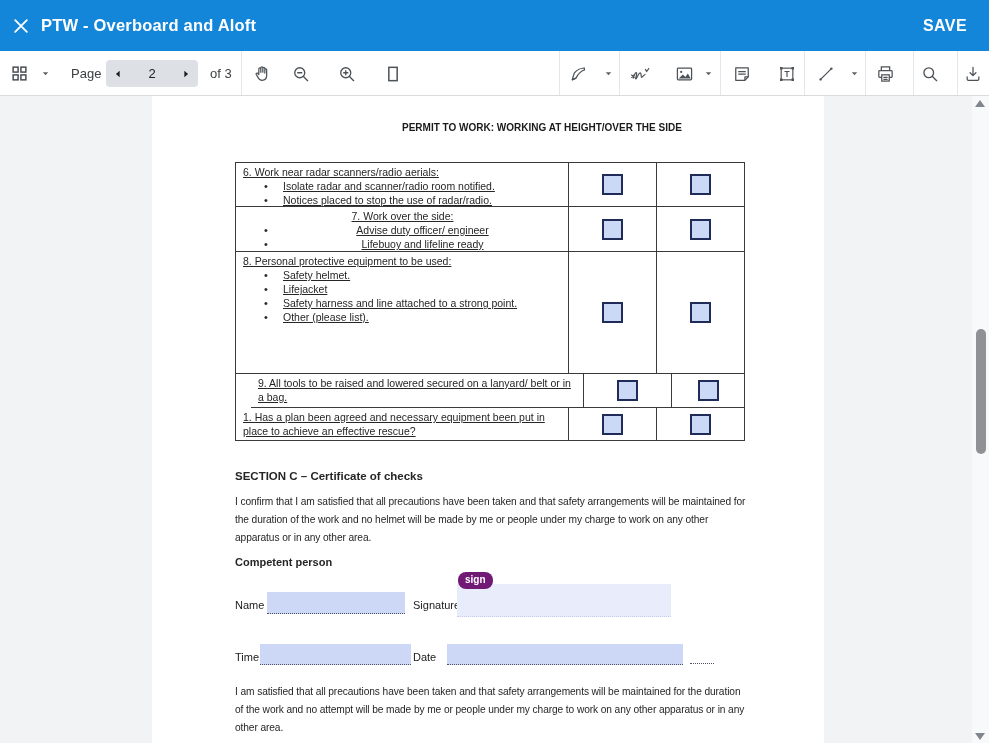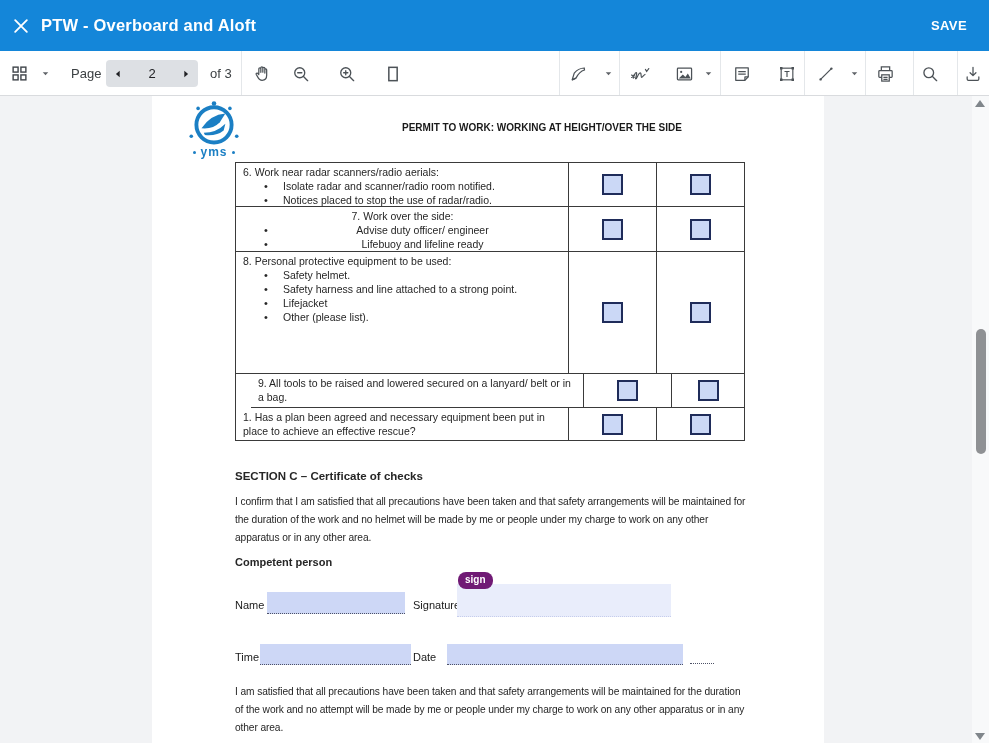--- a/index.html
+++ b/index.html
@@ -7,21 +7,21 @@
               font-family:"Liberation Sans", sans-serif; }
   .app { position:relative; width:989px; height:743px; }
 
   
   .hdr { position:absolute; left:0; top:0; width:100%; height:51px; background:#1486d9;
          display:flex; align-items:center; }
   .hdr .close { position:absolute; left:11px; top:16px; width:20px; height:20px; cursor:pointer; }
   .hdr .title { position:absolute; left:41px; top:0; height:51px; display:flex; align-items:center;
                 color:#fff; font-size:16.5px; font-weight:bold; letter-spacing:.2px; }
   .hdr .save { position:absolute; right:22px; top:0; height:51px; display:flex; align-items:center;
-               color:#fff; font-size:13px; font-weight:bold; letter-spacing:.4px; cursor:pointer; }
+               color:#fff; font-size:16px; font-weight:bold; letter-spacing:.4px; cursor:pointer; }
 
   
   .tbar { position:absolute; left:0; top:51px; width:100%; height:45px; background:#fff;
           border-bottom:1px solid #d9dbde; }
   .tb { position:absolute; top:0; height:45px; display:flex; align-items:center; color:#3c4043; }
   .tsep { position:absolute; top:0; bottom:0; width:1px; background:#e4e7ea; }
   .ticon svg { display:block; }
   .navpill { position:absolute; left:106px; top:9px; width:92px; height:27px; background:#dde0e4;
              border-radius:4px; display:flex; align-items:center; }
   .navbtn { width:24px; height:27px; display:flex; align-items:center; justify-content:center; cursor:pointer; }
@@ -37,21 +37,21 @@
   .logo { left:30px; top:5px; width:64px; height:62px; text-align:center; }
   .logo-text { display:flex; align-items:center; justify-content:center; gap:4px;
                color:#1b7fc4; font-weight:bold; font-size:12px; letter-spacing:1px; margin-top:-10px; }
   .logo-text i { width:3px; height:3px; border-radius:50%; background:#1b7fc4; }
 
   .doc-title { left:250px; top:26px; width:250px; font-size:10px; font-weight:bold;
                white-space:nowrap; color:#1a1a1a; }
 
   
   .ptable { left:83px; top:66px; width:510px; border:1.5px solid #3a3a3a; }
-  .trow { display:flex; border-bottom:1px solid #3a3a3a; }
+  .trow { display:flex; border-bottom:1px solid #3a3a3a;text-decoration:underline; }
   .trow:last-child { border-bottom:none; }
   .r6 { height:44px; } .r7 { height:45px;text-align:center; } .r8 { height:122px; } .r9 { height:34px;margin-left:15px; } .r10 { height:32px; }
   .c1 { width:333px; border-right:1px solid #3a3a3a; padding:2px 6px 0 7px;
         font-size:10.5px; line-height:14px; }
   .c2 { width:88px; border-right:1px solid #3a3a3a; display:flex; align-items:center; justify-content:center; }
   .c3 { flex:1; display:flex; align-items:center; justify-content:center; }
   .bullet { padding-left:40px; position:relative; }
   .bullet::before { content:"•"; position:absolute; left:21px; font-size:11px; }
   .chk { width:21px; height:21px; background:#cbd8f6; border:2px solid #1f2c5a; display:block; cursor:pointer; }
 
@@ -237,38 +237,20 @@
           <path d="M12 4 V13.5 M8.5 10.5 L12 14 L15.5 10.5"></path>
           <path d="M5 15.5 V18 a1.5 1.5 0 0 0 1.5 1.5 H17.5 A1.5 1.5 0 0 0 19 18 V15.5"></path>
         </svg>
     </span>
   </div>
 
   <div class="content">
 
     <div class="page">
 
-      <div class="abs logo">
-        <svg width="56" height="50" viewBox="0 0 48 44">
-          <circle cx="24" cy="21" r="15.5" fill="none" stroke="#1b7fc4" stroke-width="3.4"></circle>
-          <path d="M13 24 Q21 12 34 11 L29 19 Q23 25 13 24 Z" fill="#1b7fc4"></path>
-          <path d="M14 29 Q26 29 35 19 L33 27 Q27 32 15 31 Z" fill="#fff"></path>
-          <path d="M15 28 Q26 28 34 20 L32.5 26 Q26.5 31 16 30 Z" fill="#1b7fc4"></path>
-          <circle cx="24" cy="2.2" r="2" fill="#1b7fc4"></circle>
-          <circle cx="10" cy="6.5" r="1.6" fill="#1b7fc4"></circle>
-          <circle cx="38" cy="6.5" r="1.6" fill="#1b7fc4"></circle>
-          <circle cx="4" cy="31" r="1.6" fill="#1b7fc4"></circle>
-          <circle cx="44" cy="31" r="1.6" fill="#1b7fc4"></circle>
-        </svg>
-        <div class="logo-text">
-            <i></i>
-            <span>yms</span>
-            <i></i>
-          </div>
-      </div>
 
       <div class="abs doc-title">PERMIT TO WORK: WORKING AT HEIGHT/OVER THE SIDE</div>
 
       <div class="abs ptable">
         <div class="trow r6">
           <div class="c1">
             <div>6. Work near radar scanners/radio aerials:</div>
             <div class="bullet">Isolate radar and scanner/radio room notified.</div>
             <div class="bullet">Notices placed to stop the use of radar/radio.</div>
           </div>
@@ -289,22 +271,22 @@
               <span class="chk"></span>
             </div>
           <div class="c3">
               <span class="chk"></span>
             </div>
         </div>
         <div class="trow r8">
           <div class="c1">
             <div>8. Personal protective equipment to be used:</div>
             <div class="bullet">Safety helmet.</div>
+            <div class="bullet">Lifejacket</div>
             <div class="bullet">Safety harness and line attached to a strong point.</div>
-            <div class="bullet">Lifejacket</div>
             <div class="bullet">Other (please list).</div>
           </div>
           <div class="c2">
               <span class="chk"></span>
             </div>
           <div class="c3">
               <span class="chk"></span>
             </div>
         </div>
         <div class="trow r9">

